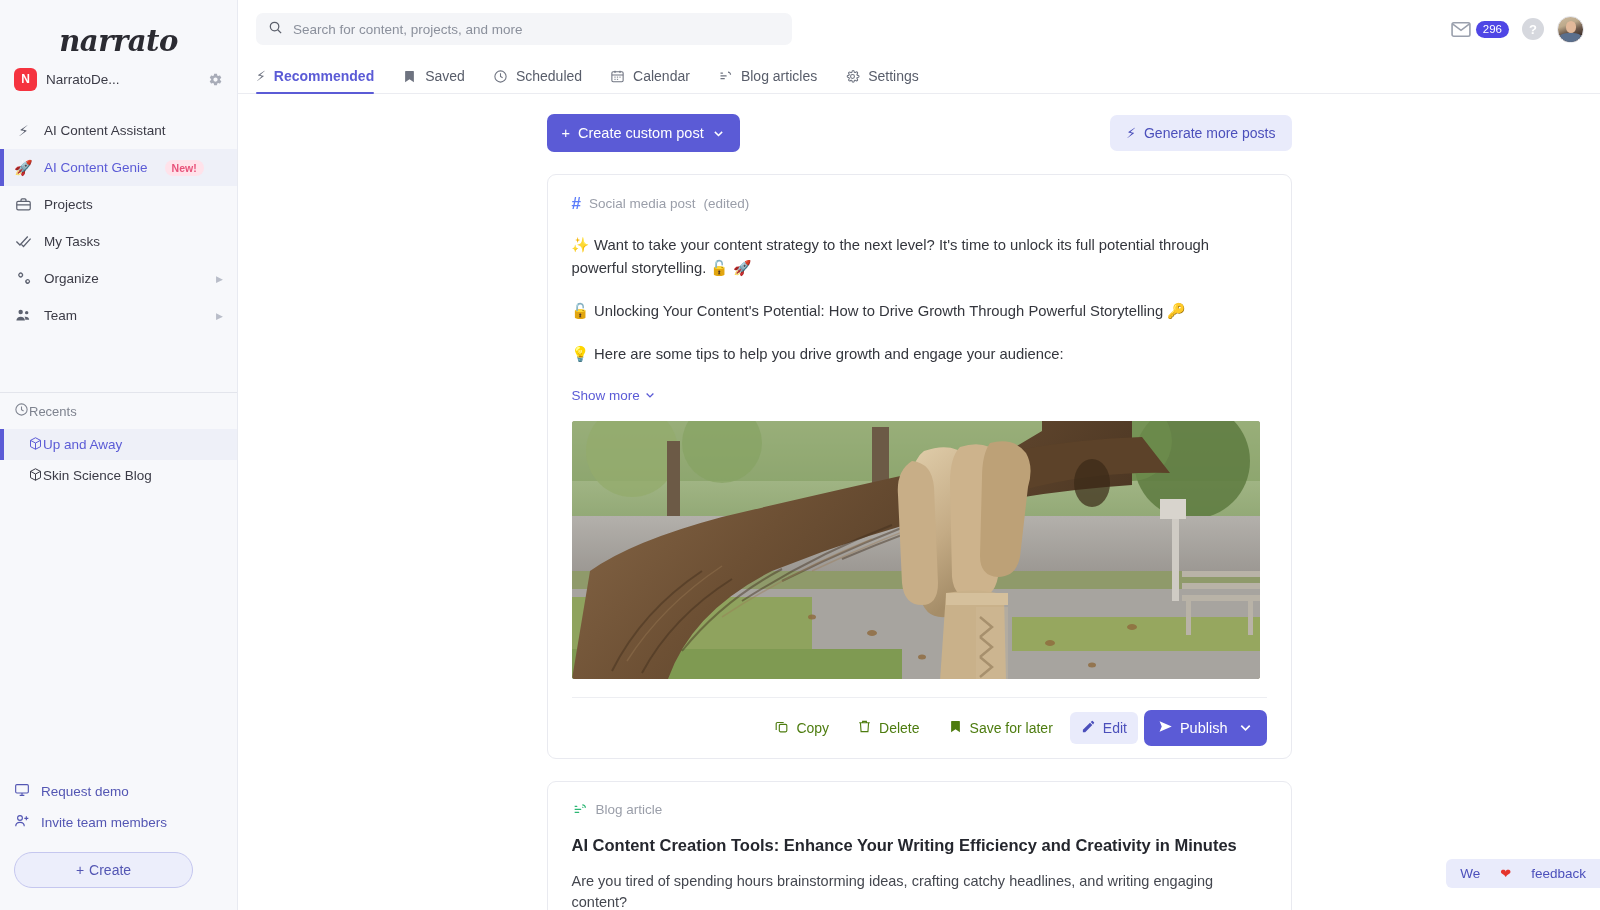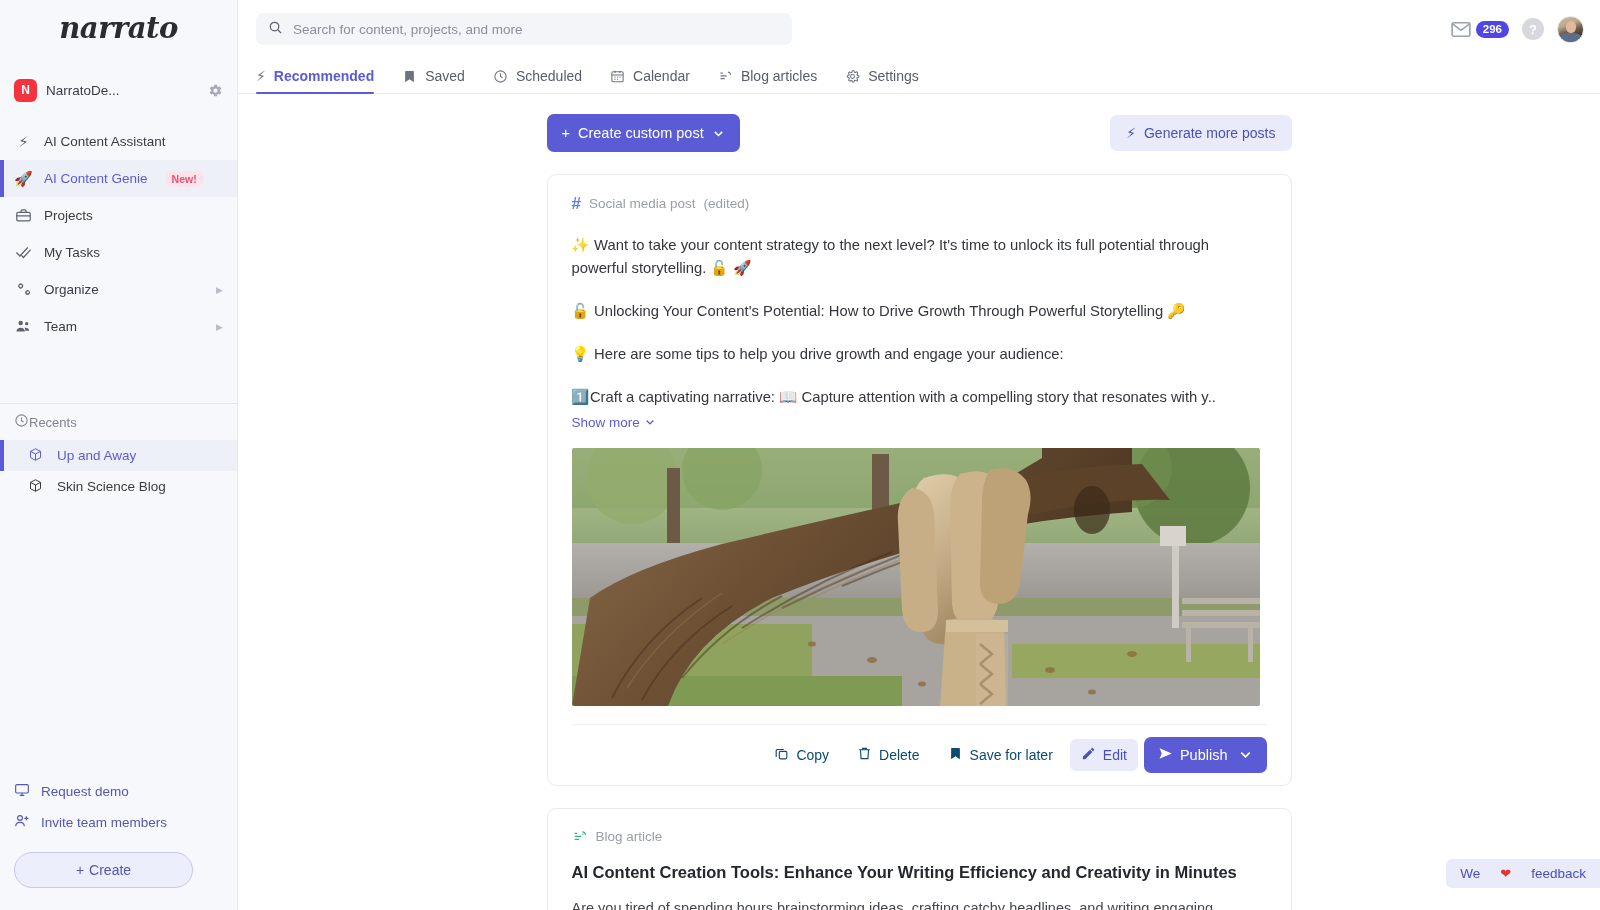--- a/index.html
+++ b/index.html
@@ -13,21 +13,21 @@
 
   
   .sidebar {
     width: 238px; height: 910px;
     background: #f7f8fb;
     border-right: 1px solid #e8eaf1;
     display: flex; flex-direction: column;
     position: relative;
     flex: 0 0 238px;
   }
-  .logo-wrap { height: 58px; display: flex; align-items: flex-start; justify-content: center; margin-top: 11px; }
+  .logo-wrap { height: 58px; display: flex; align-items: flex-end; justify-content: center; }
   .logo {
     font-family: "DejaVu Serif", serif;
     font-style: italic;
     font-size: 29px;
     font-weight: 700;
     color: #2b2b32;
     letter-spacing: -0.5px;
   }
   .workspace {
     display: flex; align-items: center; gap: 9px;
@@ -69,21 +69,21 @@
   .arrow-right { margin-left: auto; color: #b9bdc9; font-size: 9px; }
 
   .sep { height: 1px; background: #e3e5ec; margin: 12px 0 0 0; }
   .recents-head {
     display: flex; align-items: center; 
     padding: 0 14px; height: 36px;
     font-size: 13px; color: #7e838f;
   }
   .recents-head svg { width: 15px; height: 15px; }
   .rec-item {
-    display: flex; align-items: center; gap: 14px;
+    display: flex; align-items: center; gap: 0;
     height: 31px; padding: 0 14px 0 28px;
     font-size: 13.5px; color: #3b3b46; position: relative; cursor: pointer;
   }
   .rec-item .ico svg { width: 15px; height: 15px; }
   .rec-item.active { background: #eef0f8; color: #5b5bd6; }
   .rec-item.active::before {
     content:""; position:absolute; left:0; top:0; bottom:0; width:3.5px; background:#5b5bd6;
   }
 
   .sidebar-bottom { margin-top: auto; padding: 0 14px 22px 14px; }
@@ -117,21 +117,21 @@
     border: none; background: transparent; outline: none;
     font-size: 13.5px; color: #6b707c; width: 100%;
     font-family: inherit;
   }
   .search input::placeholder { color: #8b909c; }
   .top-right { margin-left: auto; display: flex; align-items: center; gap: 13px; }
   .mail-wrap { position: relative; display: flex; align-items: center; gap: 4px; }
   .mail-ico { color: #9aa0ad; display:flex; }
   .mail-ico svg { width: 22px; height: 17px; }
   .mail-count {
-    background: #4f46e5; color: #fff; font-size: 11.5px; font-weight: 700;
+    background: #4f46e5; color: #fff; font-size: 11.5px; font-weight: 400;
     border-radius: 10px; padding: 2px 7px; line-height: 13px;
   }
   .help-ico {
     width: 22px; height: 22px; border-radius: 50%;
     background: #d6d8de; color: #fff; font-size: 13px; font-weight: 700;
     display: flex; align-items: center; justify-content: center;
   }
   .avatar {
     width: 27px; height: 27px; border-radius: 50%;
     overflow: hidden; flex: 0 0 auto;
@@ -213,21 +213,21 @@
     background: #8a7a5c;
   }
   .post-image svg { display: block; width: 100%; height: 100%; }
   .card-divider { height: 1px; background: #edeef2; }
   .card-actions {
     display: flex; align-items: center; justify-content: flex-end;
     gap: 6px; height: 60px;
   }
   .act {
     display: flex; align-items: center; gap: 7px;
-    font-size: 14px; color: #0c4a6e; padding: 7px 11px;
+    font-size: 14px; color: #4d7c0f; padding: 7px 11px;
     border-radius: 6px; cursor: pointer; background: transparent; border: none;
     font-family: inherit;
   }
   .act svg { width: 15px; height: 15px; }
   .act.edit { background: #e9ebfb; color: #4b4fbb; }
   .act.publish {
     background: #5b5bd6; color: #fff; font-size: 14.5px;
     padding: 9px 14px; border-radius: 7px;
   }
 
@@ -492,21 +492,20 @@
         <section class="card">
           <div class="card-type">
             <span class="hash">#</span>
             <span>Social media post</span>
             <span>(edited)</span>
           </div>
 
           <p class="post-line">✨ Want to take your content strategy to the next level? It's time to unlock its full potential through powerful storytelling. 🔓 🚀</p>
           <p class="post-line">🔓 Unlocking Your Content's Potential: How to Drive Growth Through Powerful Storytelling 🔑</p>
           <p class="post-line">💡 Here are some tips to help you drive growth and engage your audience:</p>
-          <p class="post-line tight">1️⃣Craft a captivating narrative: 📖 Capture attention with a compelling story that resonates with y..</p>
 
           <div class="show-more">
             <span>Show more</span>
             <svg viewBox="0 0 16 16" width="12" height="12" fill="none" stroke="currentColor" stroke-width="1.8">
                 <path d="M3.5 6l4.5 4.5L12.5 6"></path>
               </svg>
           </div>
 
           <div class="post-image">
             <svg viewBox="0 0 688 258" preserveAspectRatio="none" aria-hidden="true">

